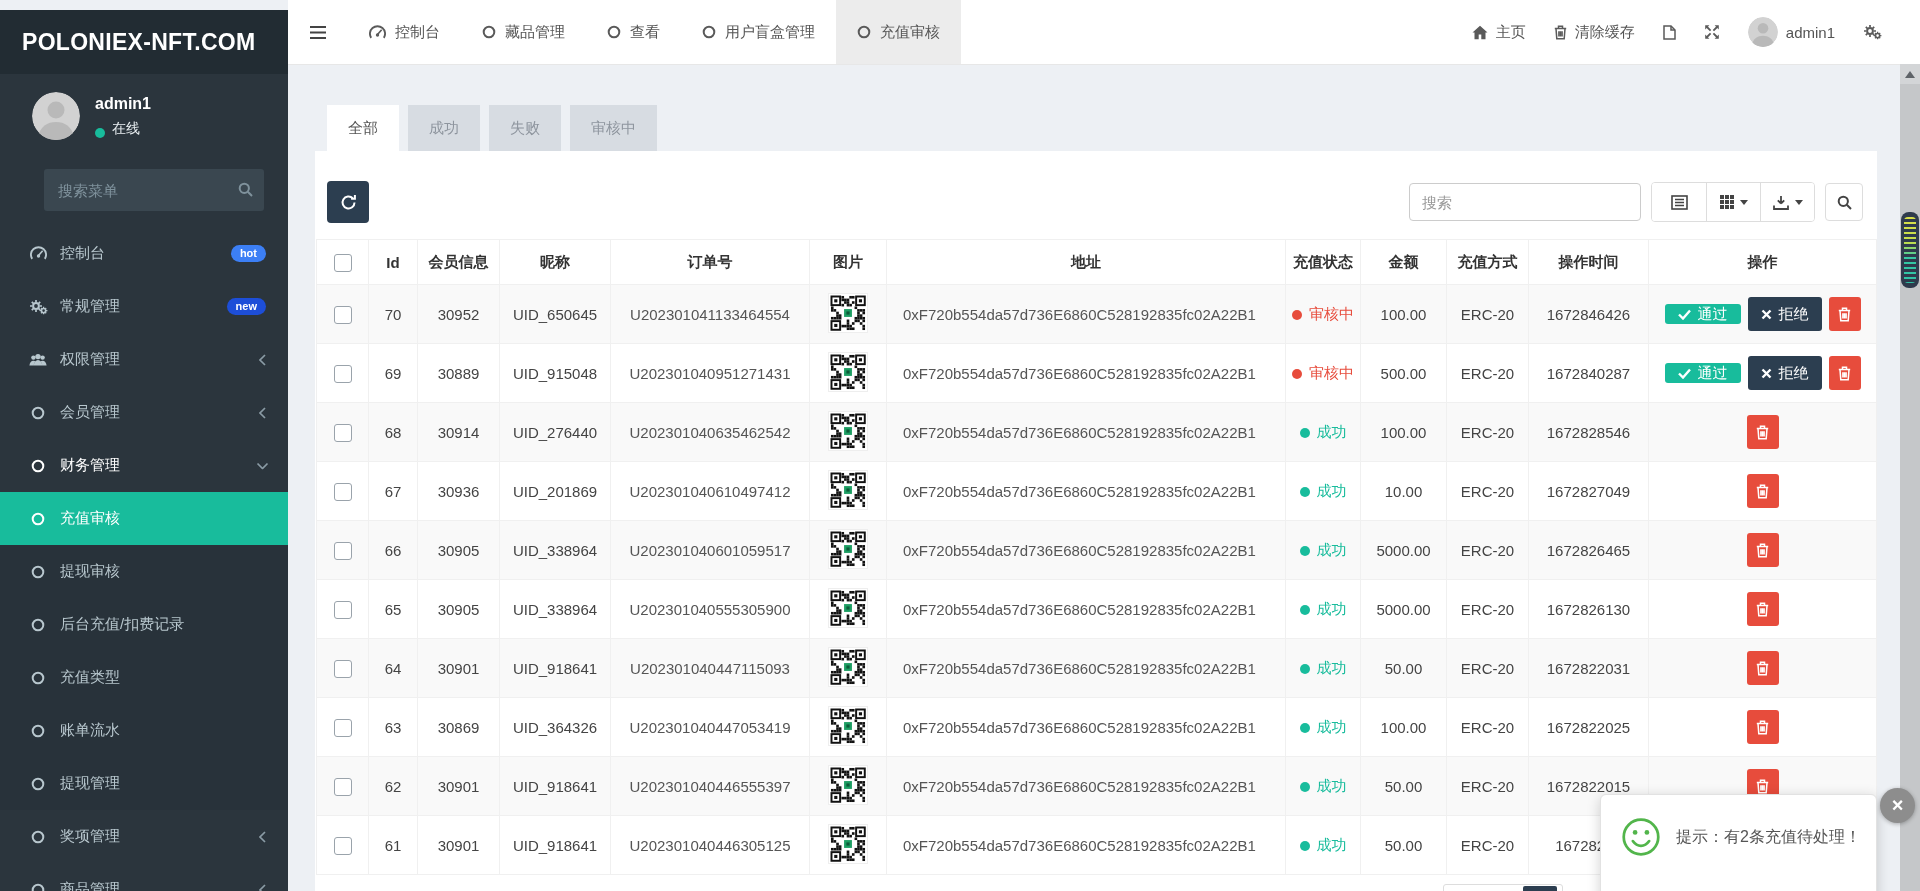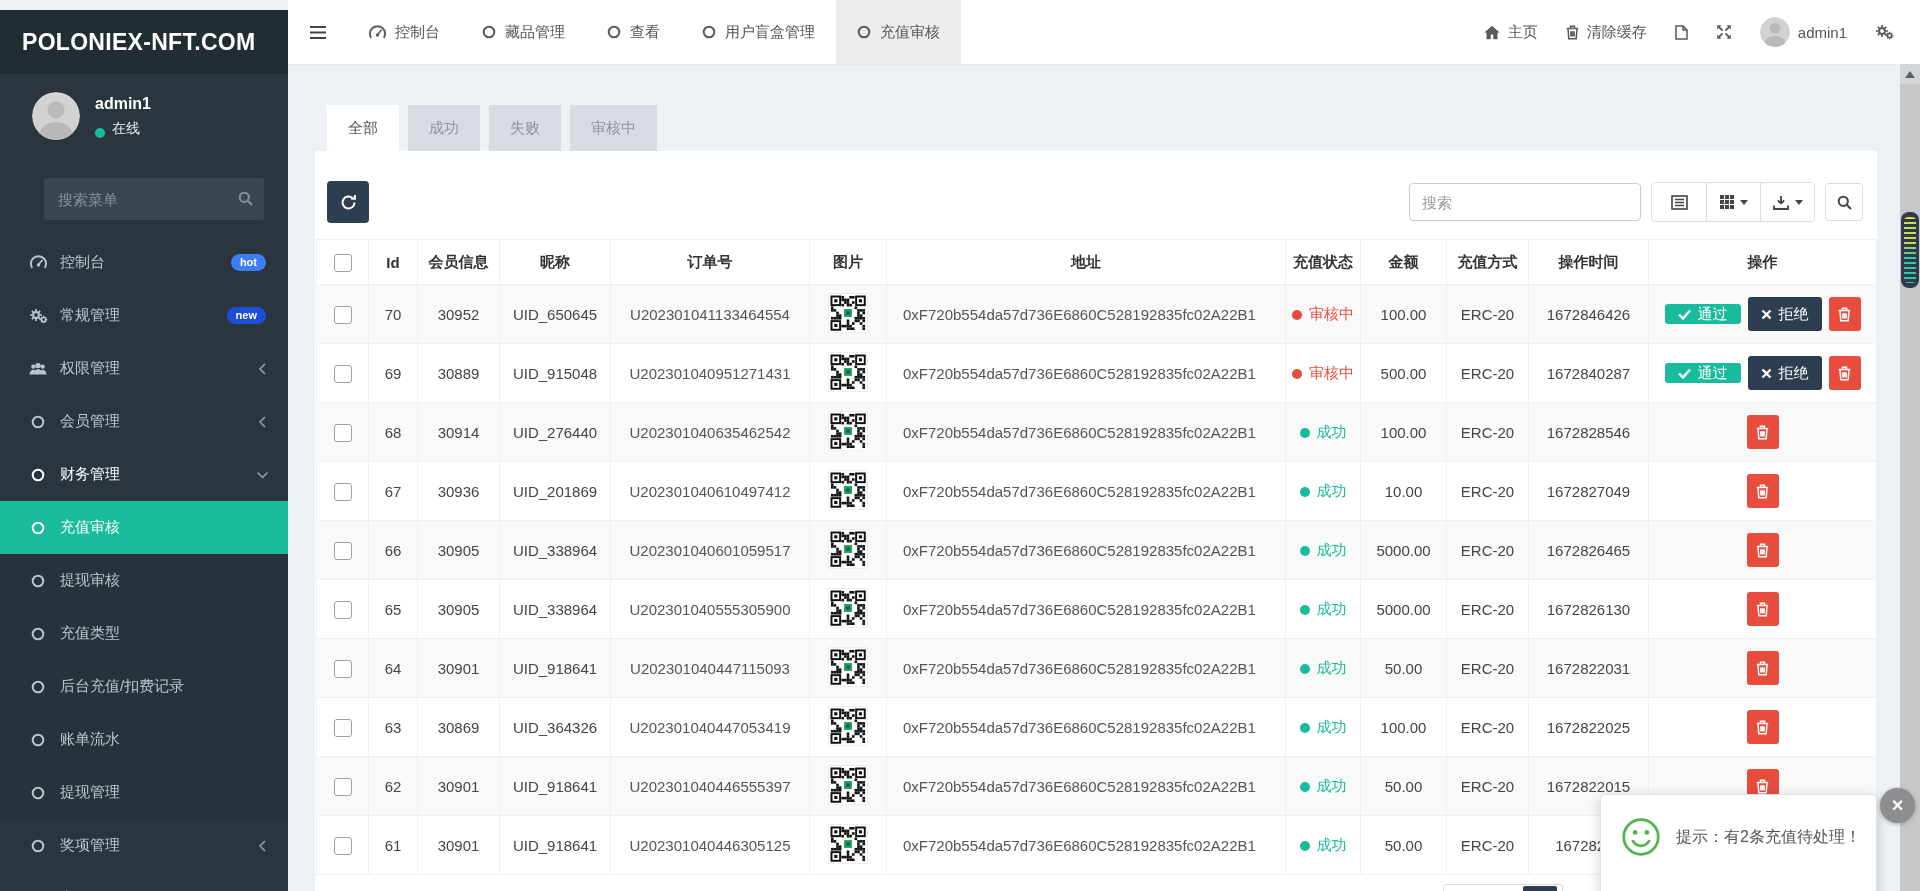--- a/index.html
+++ b/index.html
@@ -10,21 +10,21 @@
   }
   
   .sidebar{position:absolute;left:0;top:10px;width:288px;height:891px;background:#2b353d;z-index:5;}
   .logo{height:64px;line-height:64px;background:#222c33;color:#fff;font-size:23px;font-weight:bold;
         padding-left:22px;letter-spacing:.3px;white-space:nowrap;cursor:pointer;}
   .user-panel{display:flex;align-items:center;gap:15px;padding:18px 0 14px 32px;}
   .avatar-wrap{width:48px;height:48px;border-radius:50%;overflow:hidden;flex:0 0 auto;}
   .up-name{font-size:16px;font-weight:bold;color:#fff;}
   .up-status{display:flex;align-items:flex-end;gap:7px;margin-top:7px;color:#e8eef1;font-size:14px;}
   .status-dot{width:10px;height:10px;border-radius:50%;background:#18bc9c;}
-  .sidebar-search{position:relative;margin:24px 24px 16px 44px;}
+  .sidebar-search{position:relative;margin:15px 24px 16px 44px;}
   .sidebar-search input{width:100%;box-sizing:border-box;height:42px;background:#3a4750;border:none;border-radius:3px;
         color:#cfd8dd;font-size:15px;padding:0 36px 0 14px;outline:none;font-family:inherit;}
   .sidebar-search input::placeholder{color:#7f929c;}
   .sidebar-search .s-icon{position:absolute;right:11px;top:13px;color:#7f929c;}
   .menu{margin-top:14px;}
   .menu-item{height:53px;display:flex;align-items:center;padding:0 22px 0 28px;color:#b8c7ce;font-size:15px;cursor:pointer;}
   .menu-item .mi-icon{width:20px;display:flex;justify-content:center;margin-right:12px;color:inherit;flex:0 0 auto;}
   .menu-item .mi-label{white-space:nowrap;}
   .menu-item .mi-spacer{flex:1;}
   .menu-item.open{color:#fff;}
@@ -33,21 +33,21 @@
   .mi-badge{font-size:11px;font-weight:bold;color:#fff;border-radius:10px;padding:3px 9px;line-height:1;}
   .mi-chev{color:#8a9ba5;display:flex;}
   .mi-chev.down{transform:rotate(-90deg);}
   
   .topnav{position:absolute;left:288px;top:0;right:0;height:64px;background:#fff;
           border-bottom:1px solid #e7e7e7;display:flex;align-items:stretch;z-index:6;}
   .hamburger{width:60px;display:flex;align-items:center;justify-content:center;color:#444;cursor:pointer;}
   .nav-item{display:flex;align-items:center;gap:9px;padding:0 21px;color:#555;font-size:15px;cursor:pointer;white-space:nowrap;}
   .nav-item.active{background:#ececec;}
   .ni-icon{display:flex;color:#5a5a5a;}
-  .topnav-right{margin-left:auto;display:flex;align-items:stretch;padding-right:12px;}
+  .topnav-right{margin-left:auto;display:flex;align-items:stretch;padding-right:24px;}
   .tnr-item{display:flex;align-items:center;gap:8px;padding:0 14px;color:#555;font-size:15px;cursor:pointer;white-space:nowrap;}
   .avatar-sm{width:30px;height:30px;border-radius:50%;overflow:hidden;}
   
   .content{position:absolute;left:288px;top:64px;right:20px;bottom:0;background:#edf0f4;overflow:hidden;}
   .filter-tabs{display:flex;gap:9px;margin:41px 0 0 39px;}
   .ftab{height:46px;padding:0 21px;display:flex;align-items:center;background:#d7dce2;color:#8e959e;
         font-size:15px;cursor:pointer;}
   .ftab.active{background:#fff;color:#555;}
   .card{position:absolute;left:27px;top:87px;width:1562px;height:840px;background:#fff;}
   .toolbar{position:absolute;left:12px;right:14px;top:30px;height:42px;display:flex;
@@ -225,30 +225,30 @@
         </span>
         <span class="mi-label">提现审核</span>
         <span class="mi-spacer"></span>
       </div>
       <div class="menu-item sub">
         <span class="mi-icon">
           <svg width="14" height="14" viewBox="0 0 14 14">
             <circle cx="7" cy="7" r="5.3" fill="none" stroke="currentColor" stroke-width="2"></circle>
           </svg>
         </span>
-        <span class="mi-label">充值类型</span>
+        <span class="mi-label">后台充值/扣费记录</span>
         <span class="mi-spacer"></span>
       </div>
       <div class="menu-item sub">
         <span class="mi-icon">
           <svg width="14" height="14" viewBox="0 0 14 14">
             <circle cx="7" cy="7" r="5.3" fill="none" stroke="currentColor" stroke-width="2"></circle>
           </svg>
         </span>
-        <span class="mi-label">后台充值/扣费记录</span>
+        <span class="mi-label">充值类型</span>
         <span class="mi-spacer"></span>
       </div>
       <div class="menu-item sub">
         <span class="mi-icon">
           <svg width="14" height="14" viewBox="0 0 14 14">
             <circle cx="7" cy="7" r="5.3" fill="none" stroke="currentColor" stroke-width="2"></circle>
           </svg>
         </span>
         <span class="mi-label">账单流水</span>
         <span class="mi-spacer"></span>

